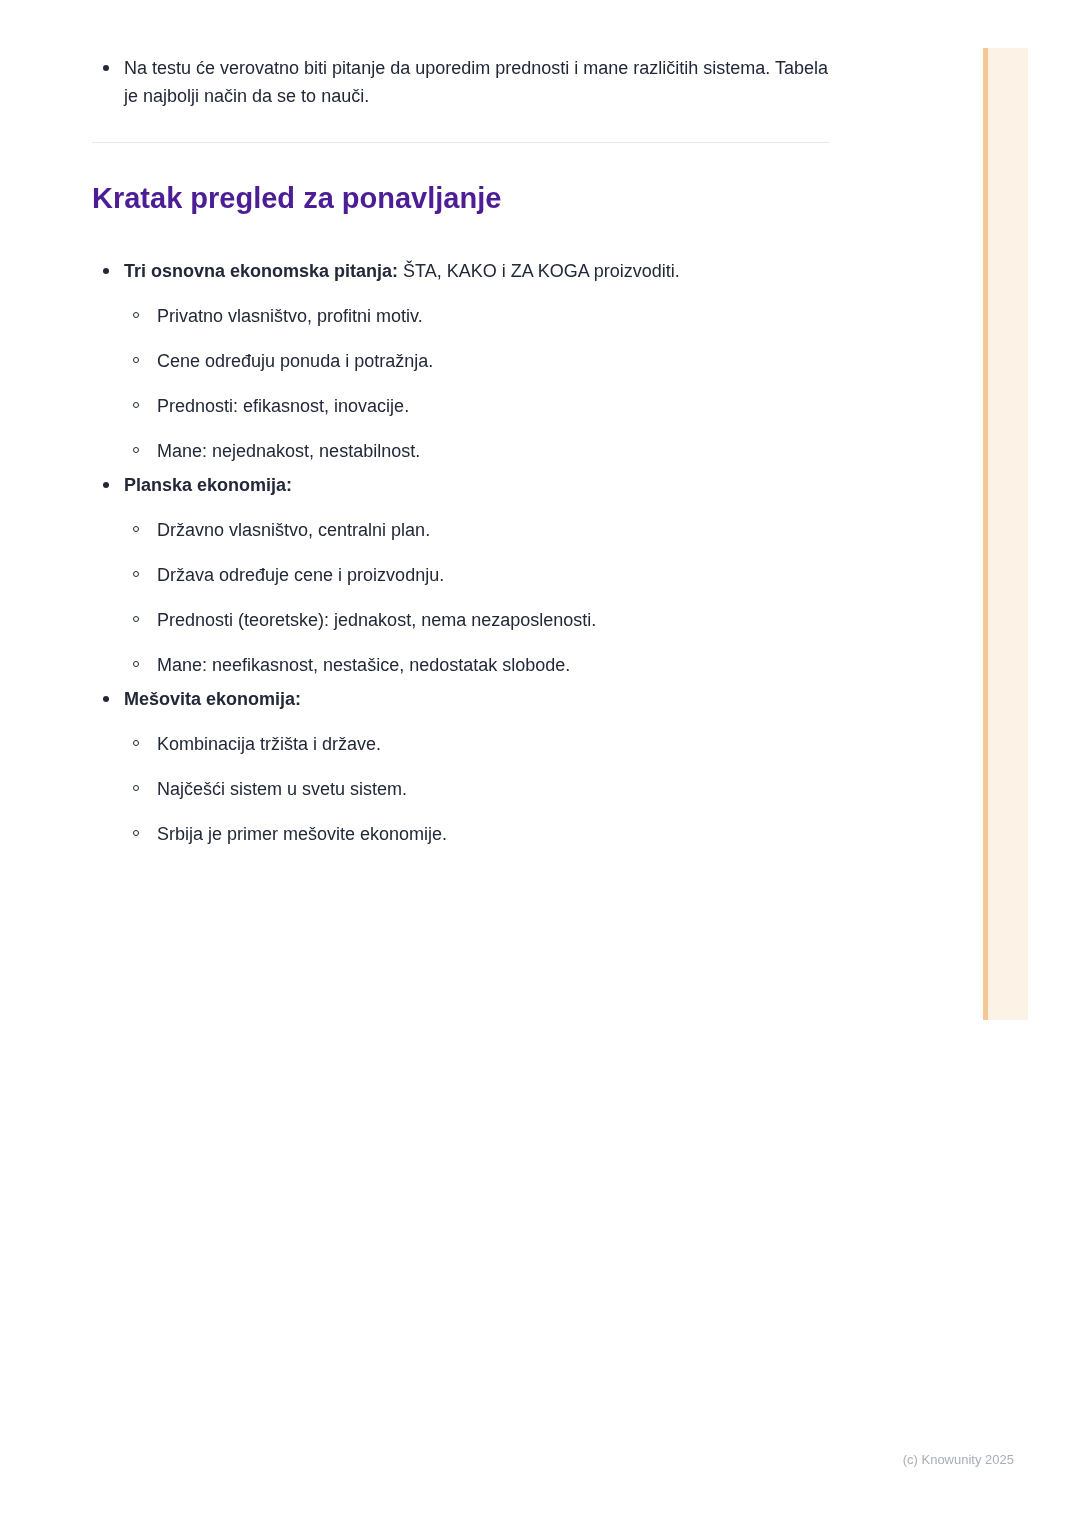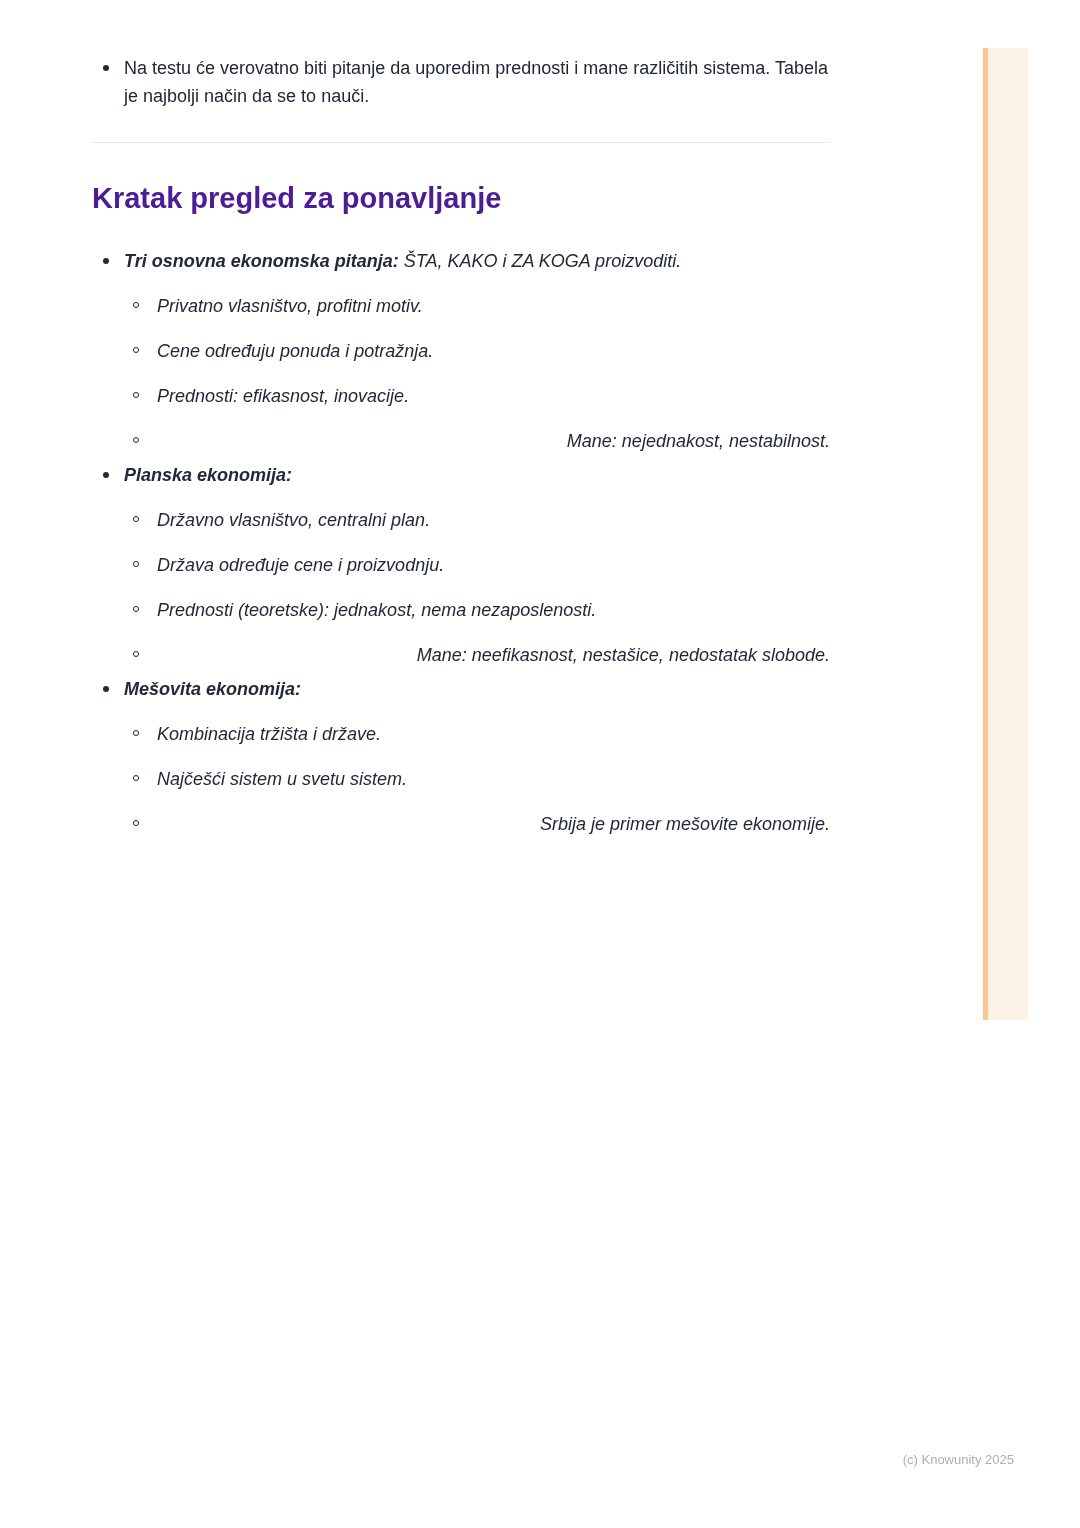--- a/index.html
+++ b/index.html
@@ -68,27 +68,27 @@
     border-top: 1px solid #e7e8ea;
     margin: 32px 0 0 0;
   }
   h1.section-heading {
     margin-top: 38px;
     font-size: 29px;
     line-height: 34px;
     font-weight: bold;
     color: #4c1d95;
   }
-  .review-list { margin-top: 32px; font-style: italic; }
+  .review-list { margin-top: 42px; }
   .sub-list {
     padding-left: 41px;
     margin-top: 17px;
     margin-bottom: 6px;
   }
-  .sub-list li:last-child { margin-bottom: 4px; text-align: right; }
+  .sub-list li:last-child { margin-bottom: 4px; }
   .footer {
     position: absolute;
     right: 66px;
     bottom: 61px;
     font-size: 13px;
     color: #a8aeb8;
   }
 </style>
 </head>
 <body>

